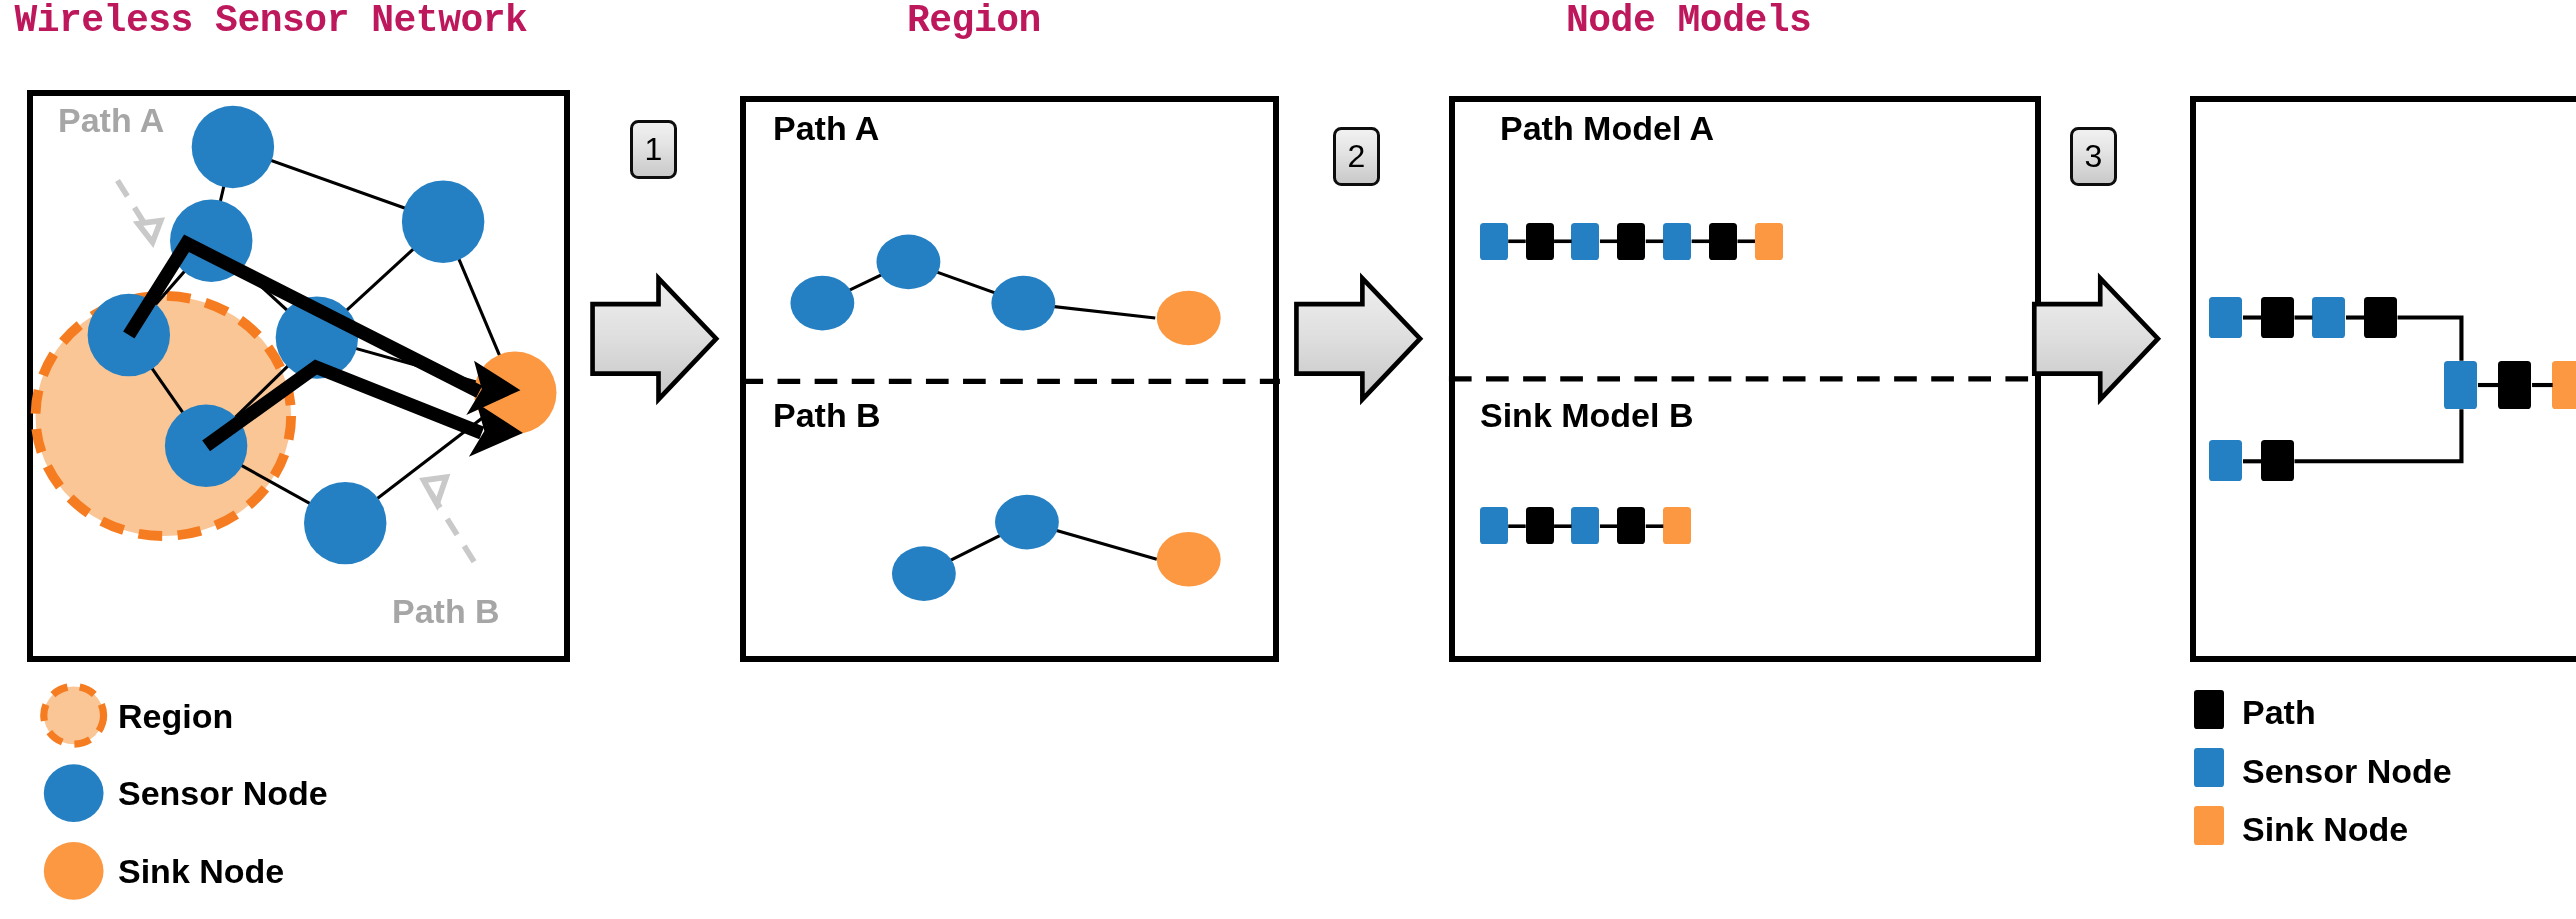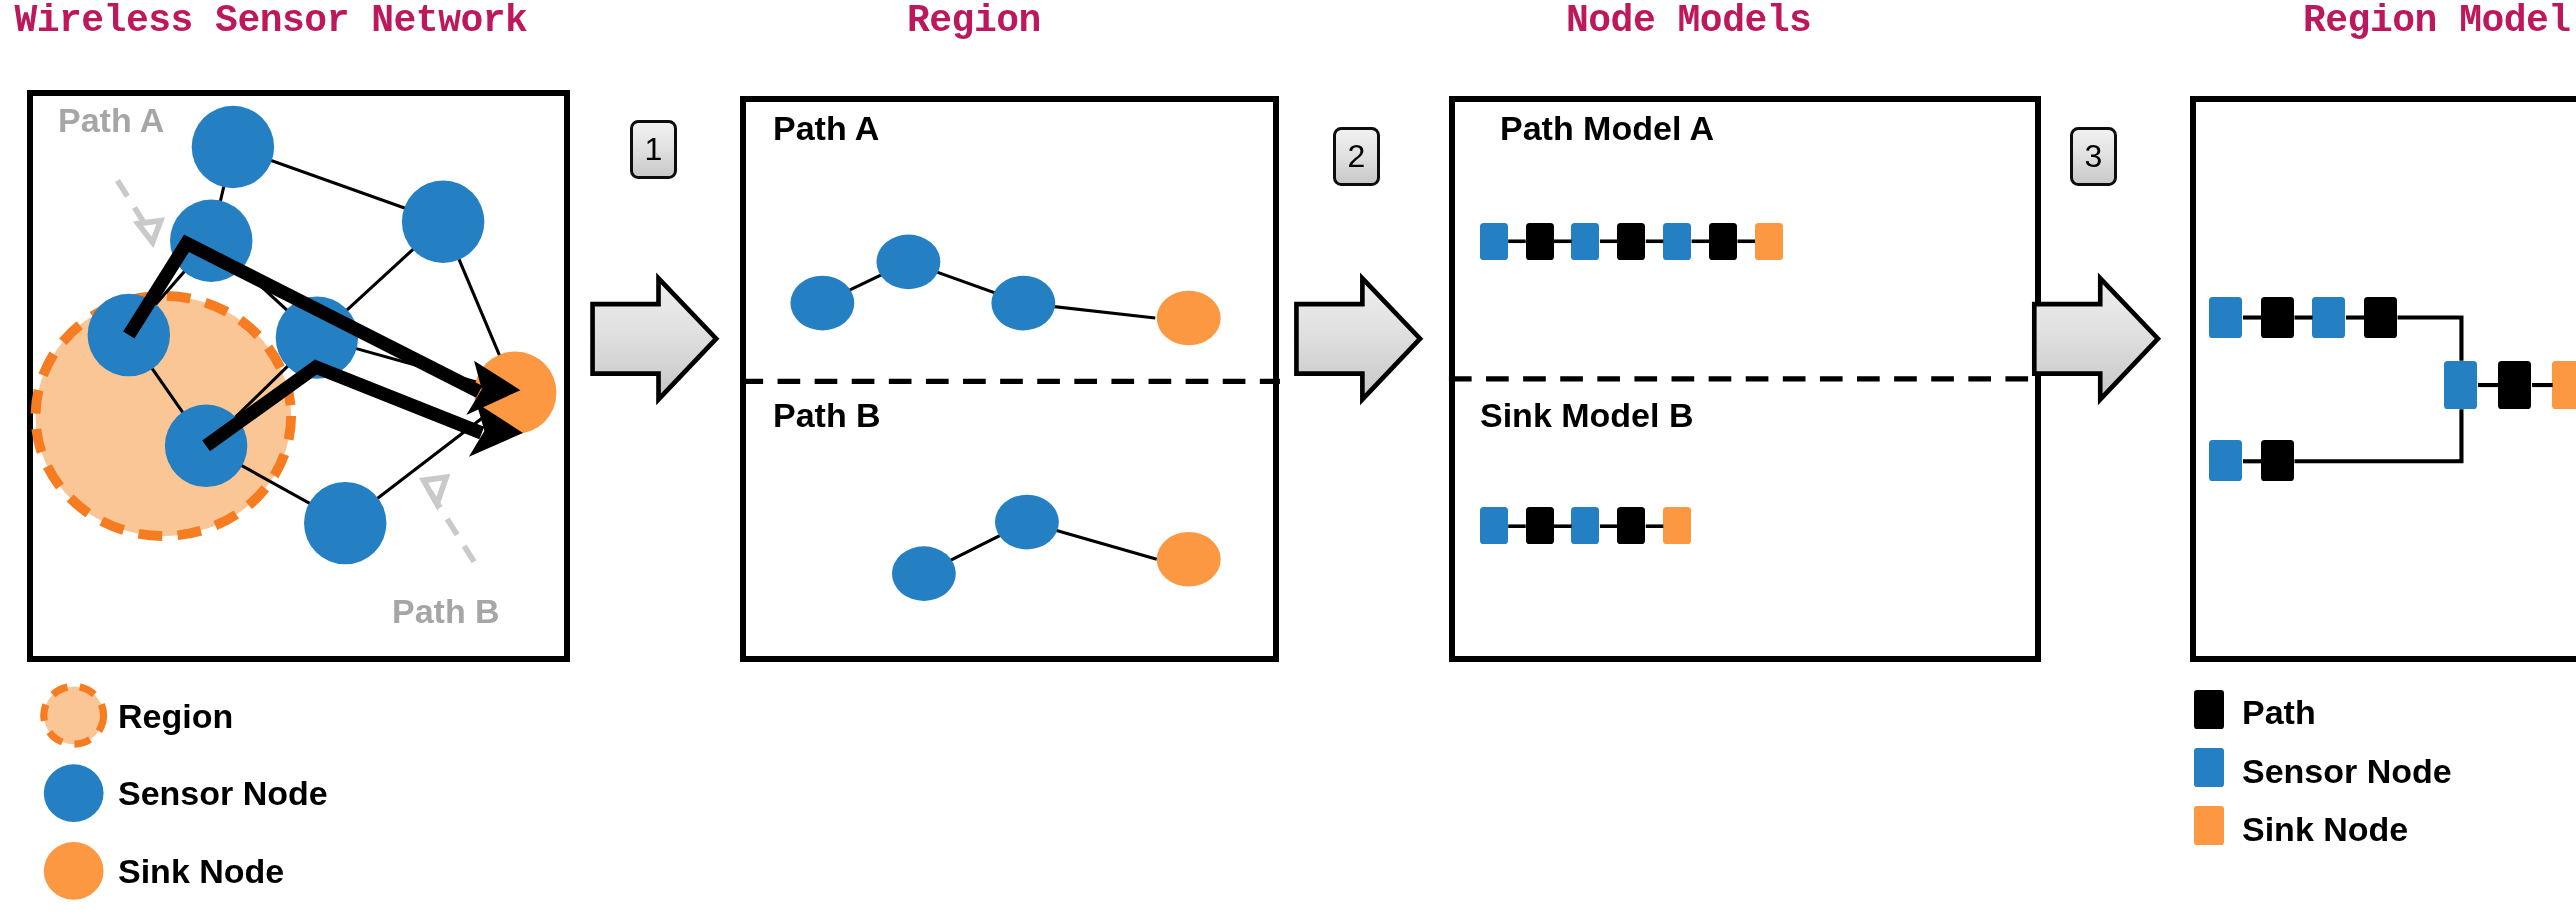--- a/index.html
+++ b/index.html
@@ -115,21 +115,20 @@
   <div class="model-box" style="left:1663px; top:223px; width:28px; height:37px; background:#2580C3;"></div>
   <div class="model-box" style="left:1709px; top:223px; width:28px; height:37px; background:#000000;"></div>
   <div class="model-box" style="left:1755px; top:223px; width:28px; height:37px; background:#FB9841;"></div>
 
   <div class="model-box" style="left:1480px; top:507px; width:28px; height:37px; background:#2580C3;"></div>
   <div class="model-box" style="left:1526px; top:507px; width:28px; height:37px; background:#000000;"></div>
   <div class="model-box" style="left:1571px; top:507px; width:28px; height:37px; background:#2580C3;"></div>
   <div class="model-box" style="left:1617px; top:507px; width:28px; height:37px; background:#000000;"></div>
   <div class="model-box" style="left:1663px; top:507px; width:28px; height:37px; background:#FB9841;"></div>
 
-  <div class="panel-title" style="left:2303px; top:-1px;">Region Model</div>
   <div class="panel-box" style="left:2190px; top:96px; width:579px; height:566px;"></div>
 
   <div class="model-box" style="left:2209px; top:297px; width:33px; height:41px; background:#2580C3;"></div>
   <div class="model-box" style="left:2261px; top:297px; width:33px; height:41px; background:#000000;"></div>
   <div class="model-box" style="left:2312px; top:297px; width:33px; height:41px; background:#2580C3;"></div>
   <div class="model-box" style="left:2364px; top:297px; width:33px; height:41px; background:#000000;"></div>
 
   <div class="model-box" style="left:2209px; top:440px; width:33px; height:41px; background:#2580C3;"></div>
   <div class="model-box" style="left:2261px; top:440px; width:33px; height:41px; background:#000000;"></div>
 

